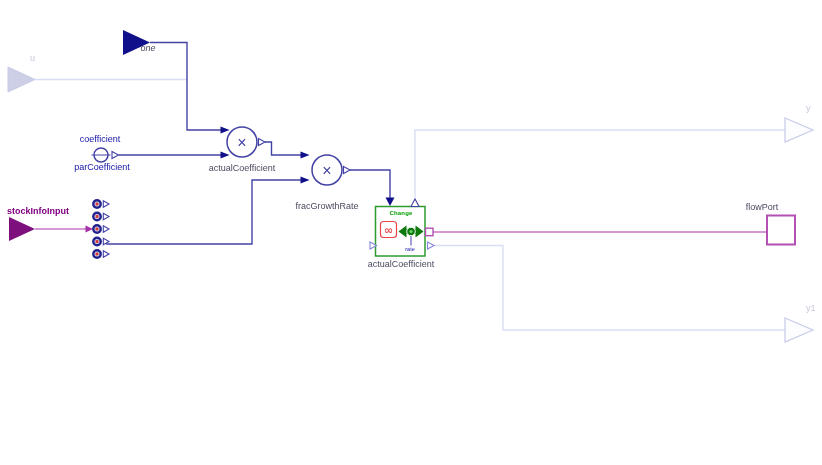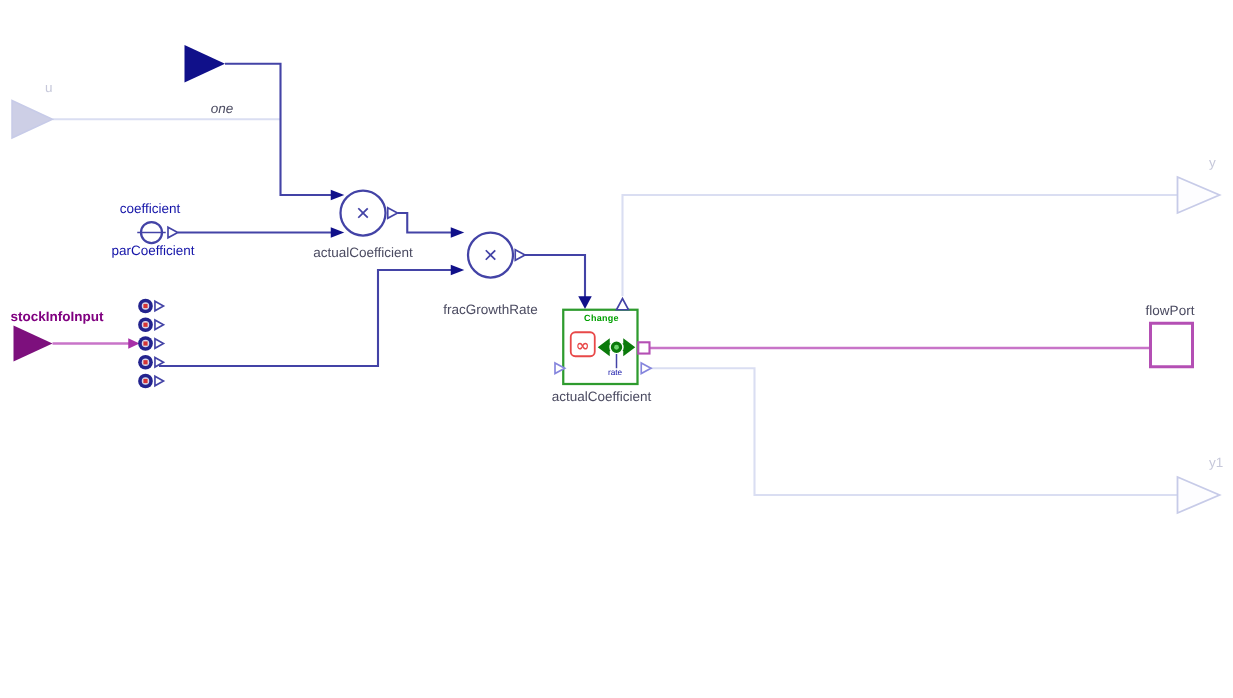--- a/index.html
+++ b/index.html
@@ -157,25 +157,25 @@
       <line class="stub" x1="411" y1="236" x2="411" y2="245.5"></line>
     </g>
 
     <rect class="flow-sq" x="767" y="215.5" width="28" height="29"></rect>
 
     <polygon class="tri-faint" points="785,118 813,130 785,142"></polygon>
     <polygon class="tri-faint" points="785,318 813,330 785,342"></polygon>
   </svg>
 
   <div class="lbl lbl-faint" style="left:30px;top:53px;">u</div>
-  <div class="lbl ctr" style="left:148px;top:67px;font-style:italic;">one</div>
+  <div class="lbl ctr" style="left:148px;top:43px;font-style:italic;">one</div>
   <div class="lbl lbl-blue ctr" style="left:100px;top:134px;">coefficient</div>
   <div class="lbl lbl-blue ctr" style="left:102px;top:162px;">parCoefficient</div>
   <div class="lbl ctr" style="left:242px;top:163px;">actualCoefficient</div>
   <div class="lbl ctr" style="left:327px;top:201px;">fracGrowthRate</div>
   <div class="lbl lbl-purple" style="left:7px;top:206px;">stockInfoInput</div>
   <div class="lbl lbl-green ctr" style="left:401px;top:210px;">Change</div>
   <div class="lbl lbl-rate ctr" style="left:410px;top:246px;">rate</div>
   <div class="lbl ctr" style="left:401px;top:259px;">actualCoefficient</div>
-  <div class="lbl ctr" style="left:780px;top:202px;">flowPort</div>
+  <div class="lbl ctr" style="left:762px;top:202px;">flowPort</div>
   <div class="lbl lbl-faint" style="left:806px;top:103px;">y</div>
   <div class="lbl lbl-faint" style="left:806px;top:303px;">y1</div>
 </div>
 
 </body></html>

